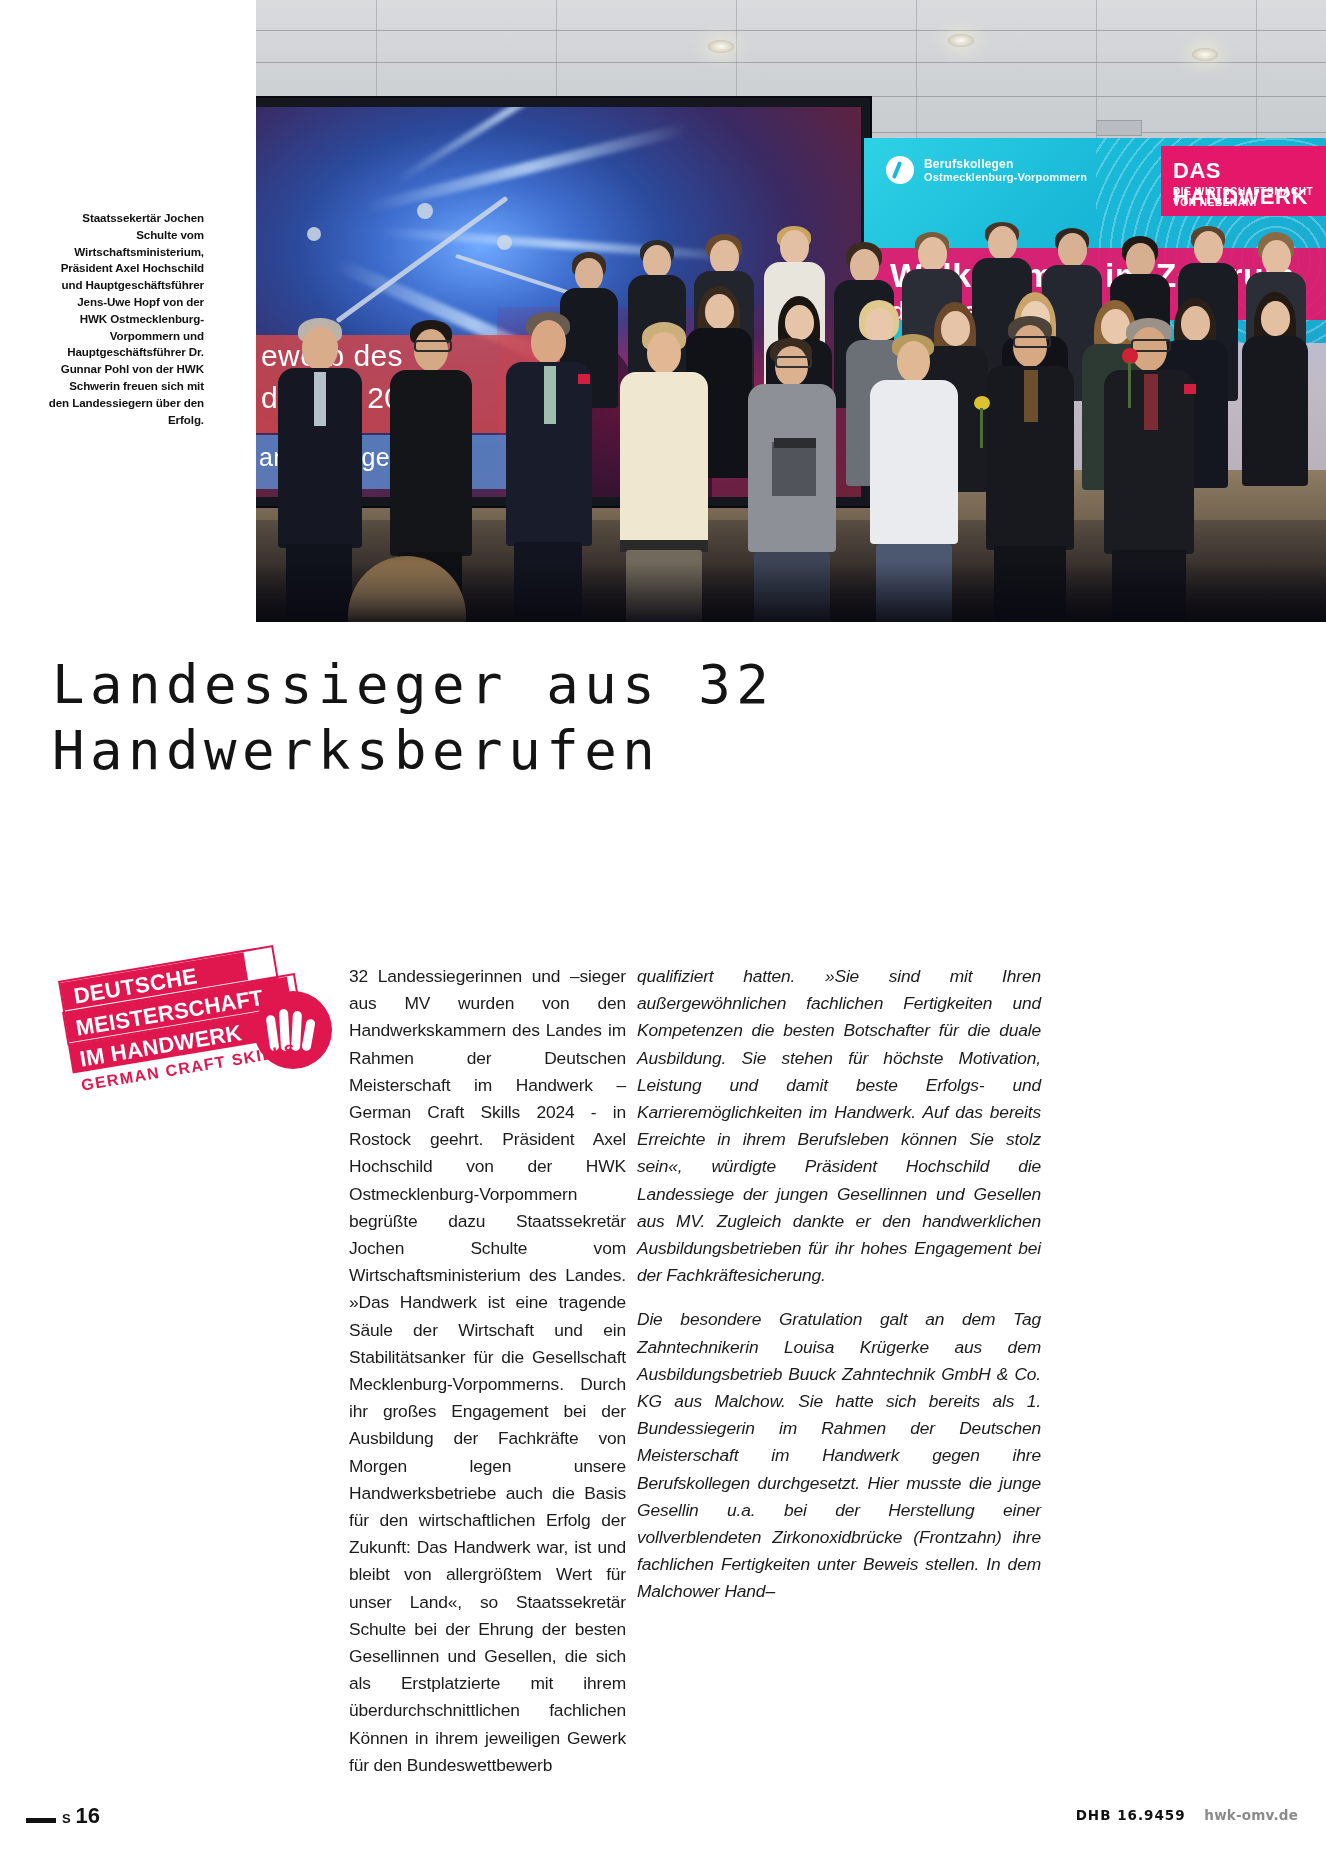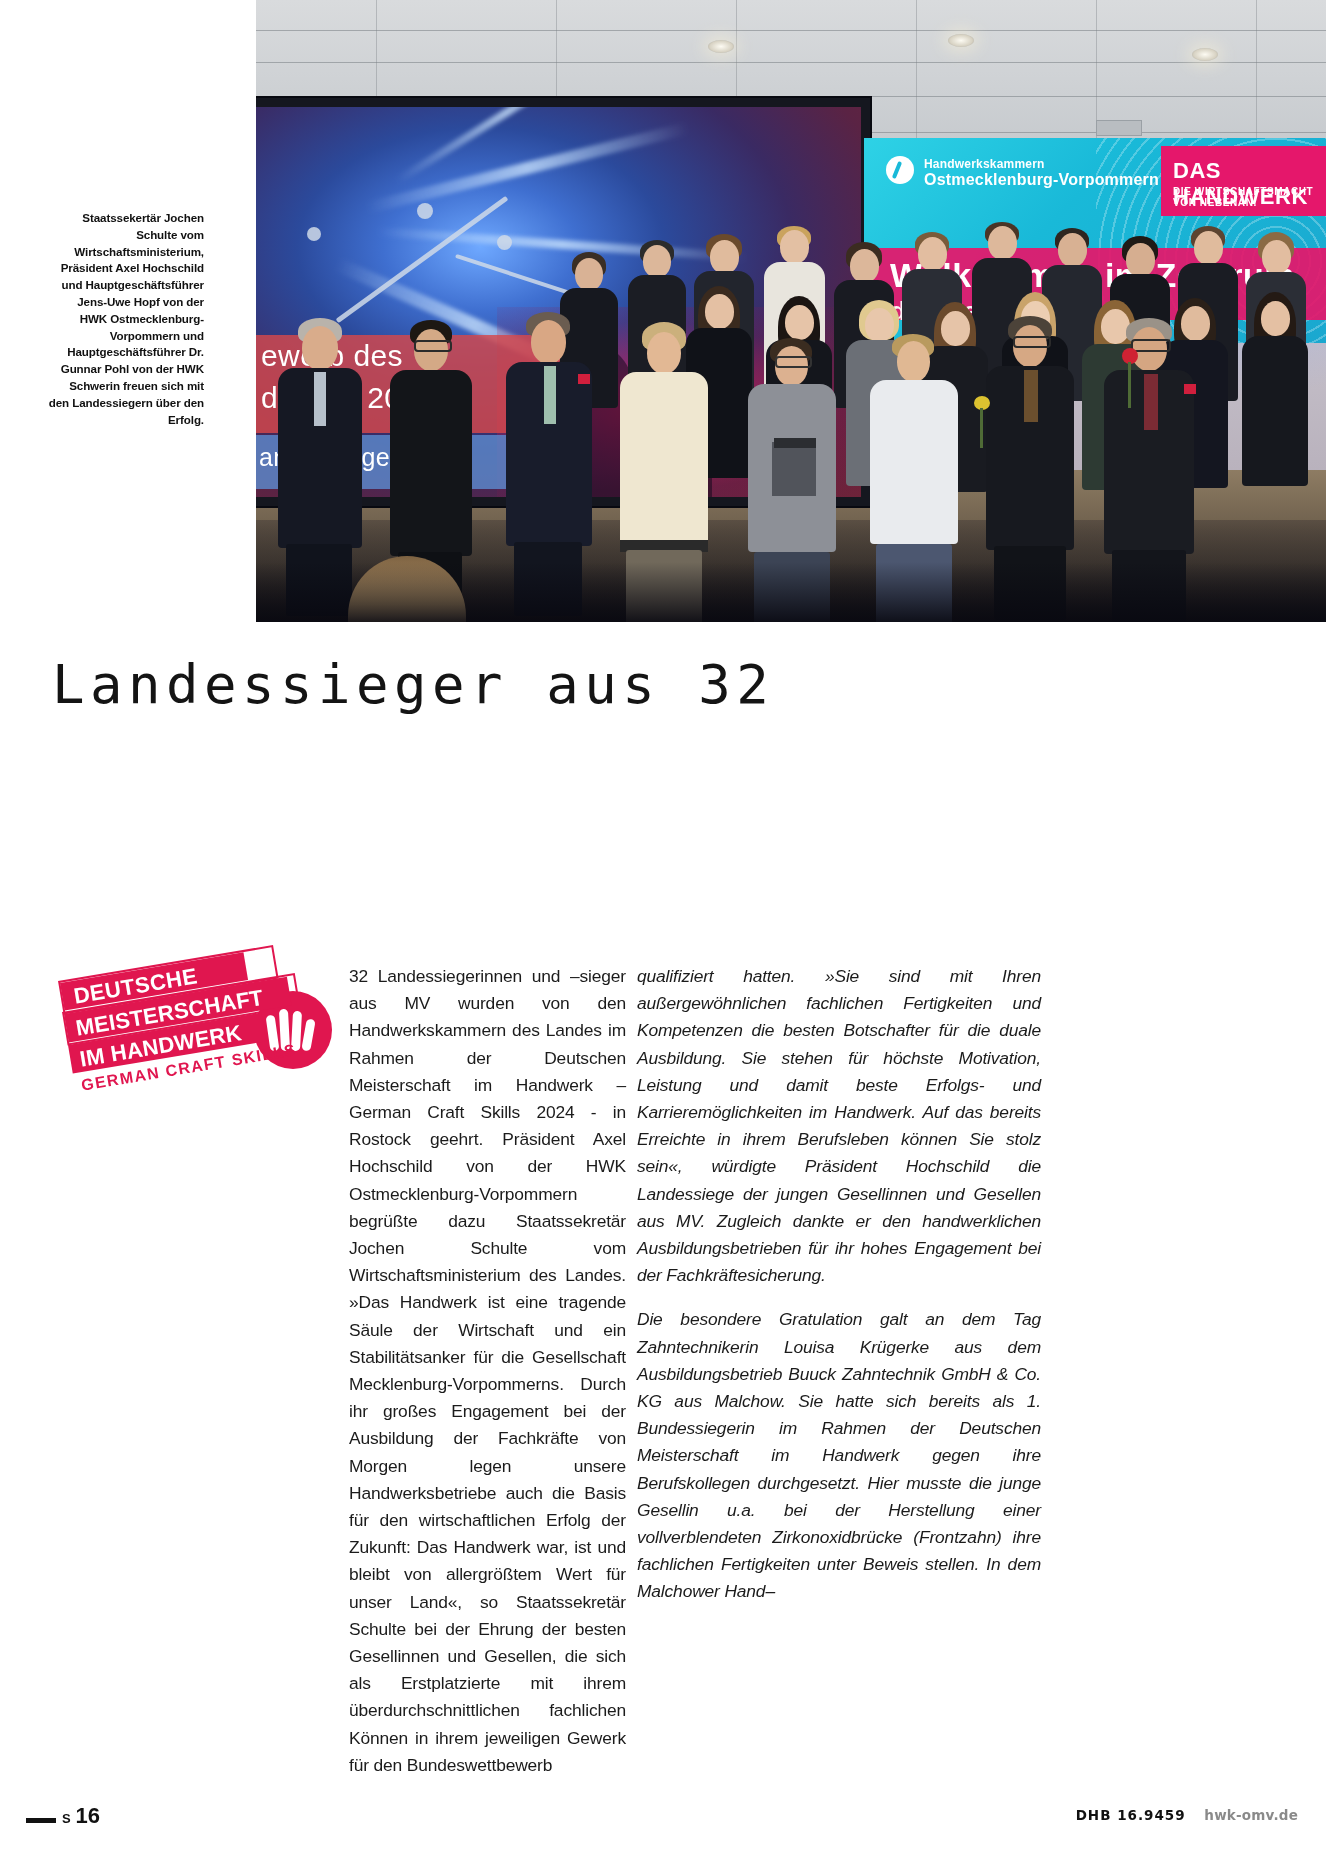--- a/index.html
+++ b/index.html
@@ -63,21 +63,21 @@
   .silhouette{position:absolute;bottom:0;background:rgba(20,10,30,.55);border-radius:40% 40% 0 0;}
 
   
   .screen2{position:absolute;left:608px;top:138px;width:472px;height:205px;overflow:hidden;
     background:linear-gradient(135deg,#2ed2e6 0%,#19b9d8 40%,#1aa7cf 100%);}
   .s2-rings{position:absolute;right:-60px;top:-20px;width:300px;height:260px;
     background:repeating-radial-gradient(circle at 60% 55%,rgba(255,255,255,.26) 0 2px,rgba(255,255,255,0) 2px 11px);}
   .hwk-logo{position:absolute;left:22px;top:18px;width:28px;height:28px;border-radius:50%;background:#fff;}
   .hwk-logo:after{content:"";position:absolute;left:9px;top:5px;width:4px;height:18px;background:#19b9d8;transform:rotate(22deg);border-radius:2px;}
   .s2-l1{position:absolute;left:60px;top:19px;font-size:12px;color:#fff;font-weight:bold;letter-spacing:.2px;}
-  .s2-l2{position:absolute;left:60px;top:33px;font-size:16px;color:#fff;font-weight:bold;letter-spacing:.2px;}
+  .s2-l2{position:absolute;left:60px;top:33px;font-size:11px;color:#fff;font-weight:bold;letter-spacing:.2px;}
   .dh-box{position:absolute;right:0;top:8px;width:175px;height:70px;background:#e5176b;}
   .dh-1{position:absolute;left:12px;top:12px;font-size:22px;color:#fff;font-weight:bold;letter-spacing:.5px;}
   .dh-2{position:absolute;left:12px;top:40px;font-size:10px;color:#fff;font-weight:bold;letter-spacing:.6px;}
   .s2-band{position:absolute;left:0;top:110px;width:100%;height:72px;background:#e5176b;opacity:.93;}
   .s2-band-t{position:absolute;left:26px;top:118px;font-size:34px;color:#fff;font-weight:bold;letter-spacing:.5px;}
   .s2-band-t2{position:absolute;left:26px;top:158px;font-size:26px;color:#fff;font-weight:bold;letter-spacing:.5px;opacity:.95;}
 
   
   .person{position:absolute;}
   .head{position:absolute;border-radius:50% 50% 48% 48%;}
@@ -197,21 +197,21 @@
           <div class="s1-t2">dwerks 2024</div>
           <div class="s1-t3">andessieger MV</div>
           <div class="silhouette" style="left:300px;width:90px;height:150px;"></div>
           <div class="silhouette" style="left:385px;width:80px;height:120px;"></div>
         </div>
       </div>
 
       <div class="screen2">
         <div class="s2-rings"></div>
         <div class="hwk-logo"></div>
-        <div class="s2-l1">Handwerkskammern</div>
+        <div class="s2-l1">Berufskollegen</div>
         <div class="s2-l2">Ostmecklenburg-Vorpommern</div>
         <div class="dh-box">
           <div class="dh-1">DAS HANDWERK</div>
           <div class="dh-2">DIE WIRTSCHAFTSMACHT VON NEBENAN.</div>
         </div>
         <div class="s2-band"></div>
         <div class="s2-band-t">Willkommen im Zentrum</div>
         <div class="s2-band-t2">des Handwerks</div>
       </div>
 
@@ -390,20 +390,21 @@
                   background:linear-gradient(180deg,#7d6242 0%,#c4a372 40%,#d9bd8e 75%);"></div>
 
       <div class="photo-bottom-fade"></div>
     </div>
   </div>
 
   <div class="caption">Staatssekertär Jochen Schulte vom Wirtschaftsministerium, Präsident Axel Hochschild und Hauptgeschäftsführer Jens-Uwe Hopf von der HWK Ostmecklenburg-Vorpommern und Hauptgeschäftsführer Dr. Gunnar Pohl von der HWK Schwerin freuen sich mit den Landessiegern über den Erfolg.</div>
 
   <div class="headline">
     <div>Landessieger aus 32</div>
+    <div>Handwerksberufen</div>
   </div>
 
 
   <div class="logo">
 
     <div class="outline" style="left:0px;top:16px;width:214px;height:30px;transform:rotate(-9.5deg);transform-origin:left top;"></div>
     <div class="outline" style="left:4px;top:47px;width:232px;height:30px;transform:rotate(-9.5deg);transform-origin:left top;"></div>
 
     <div class="circle"></div>
     <div class="hand">

